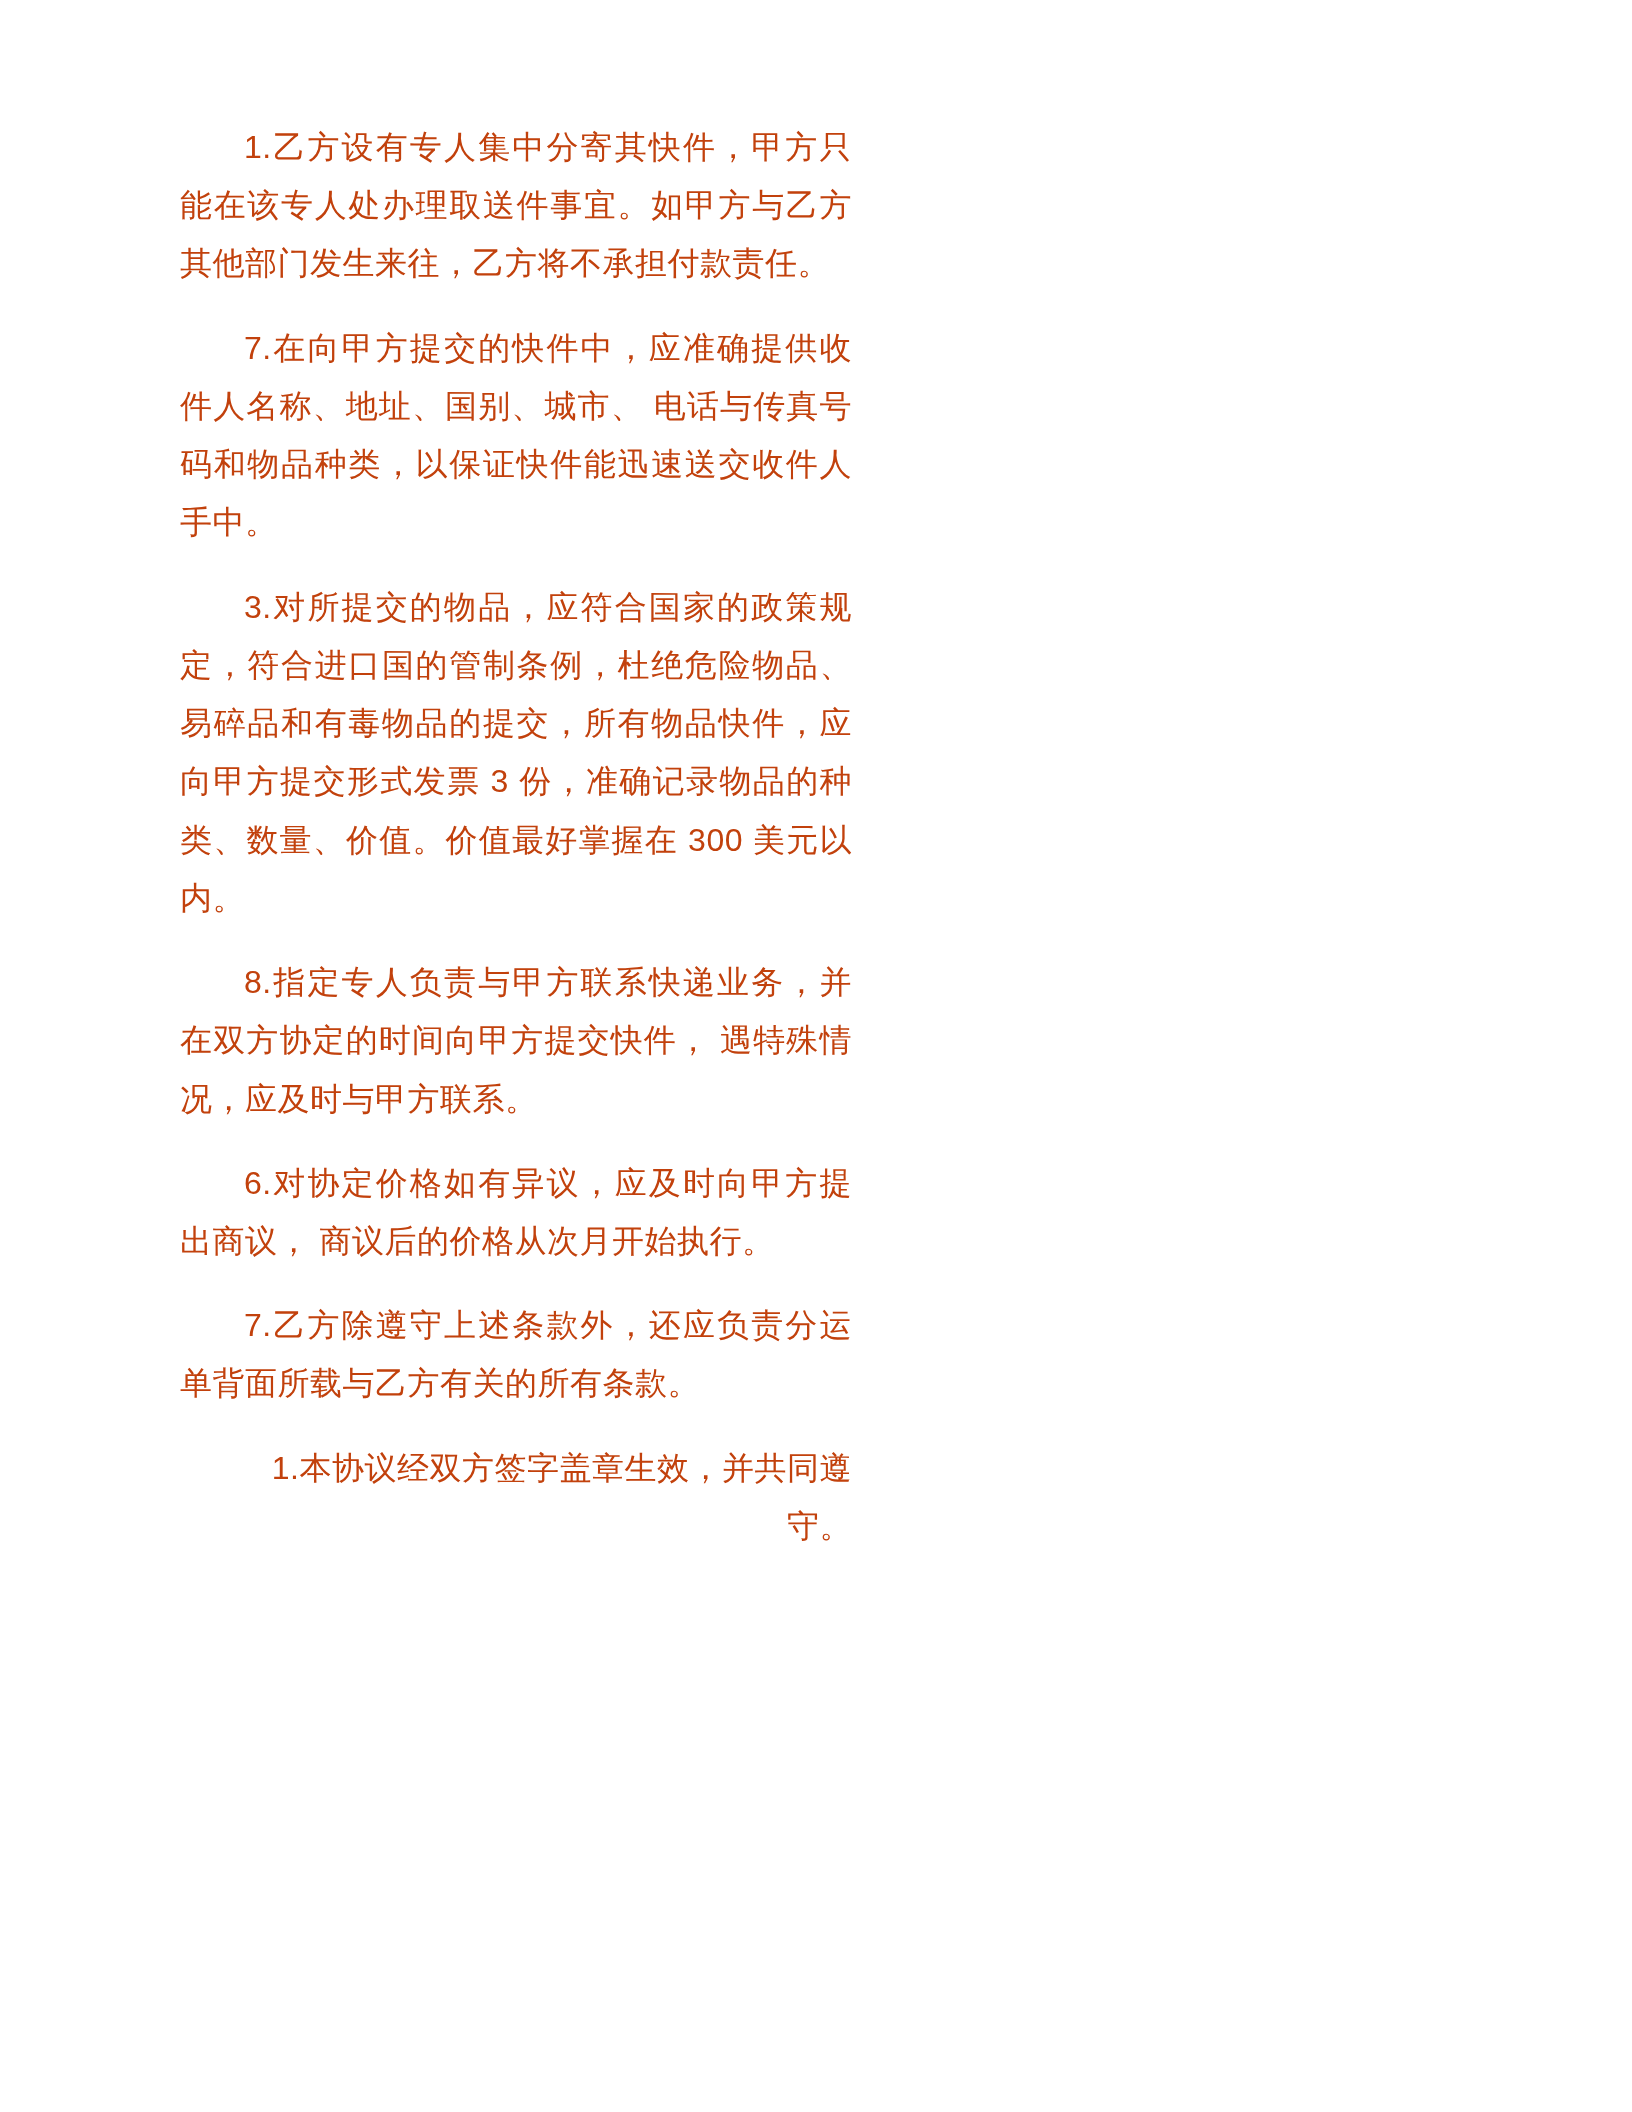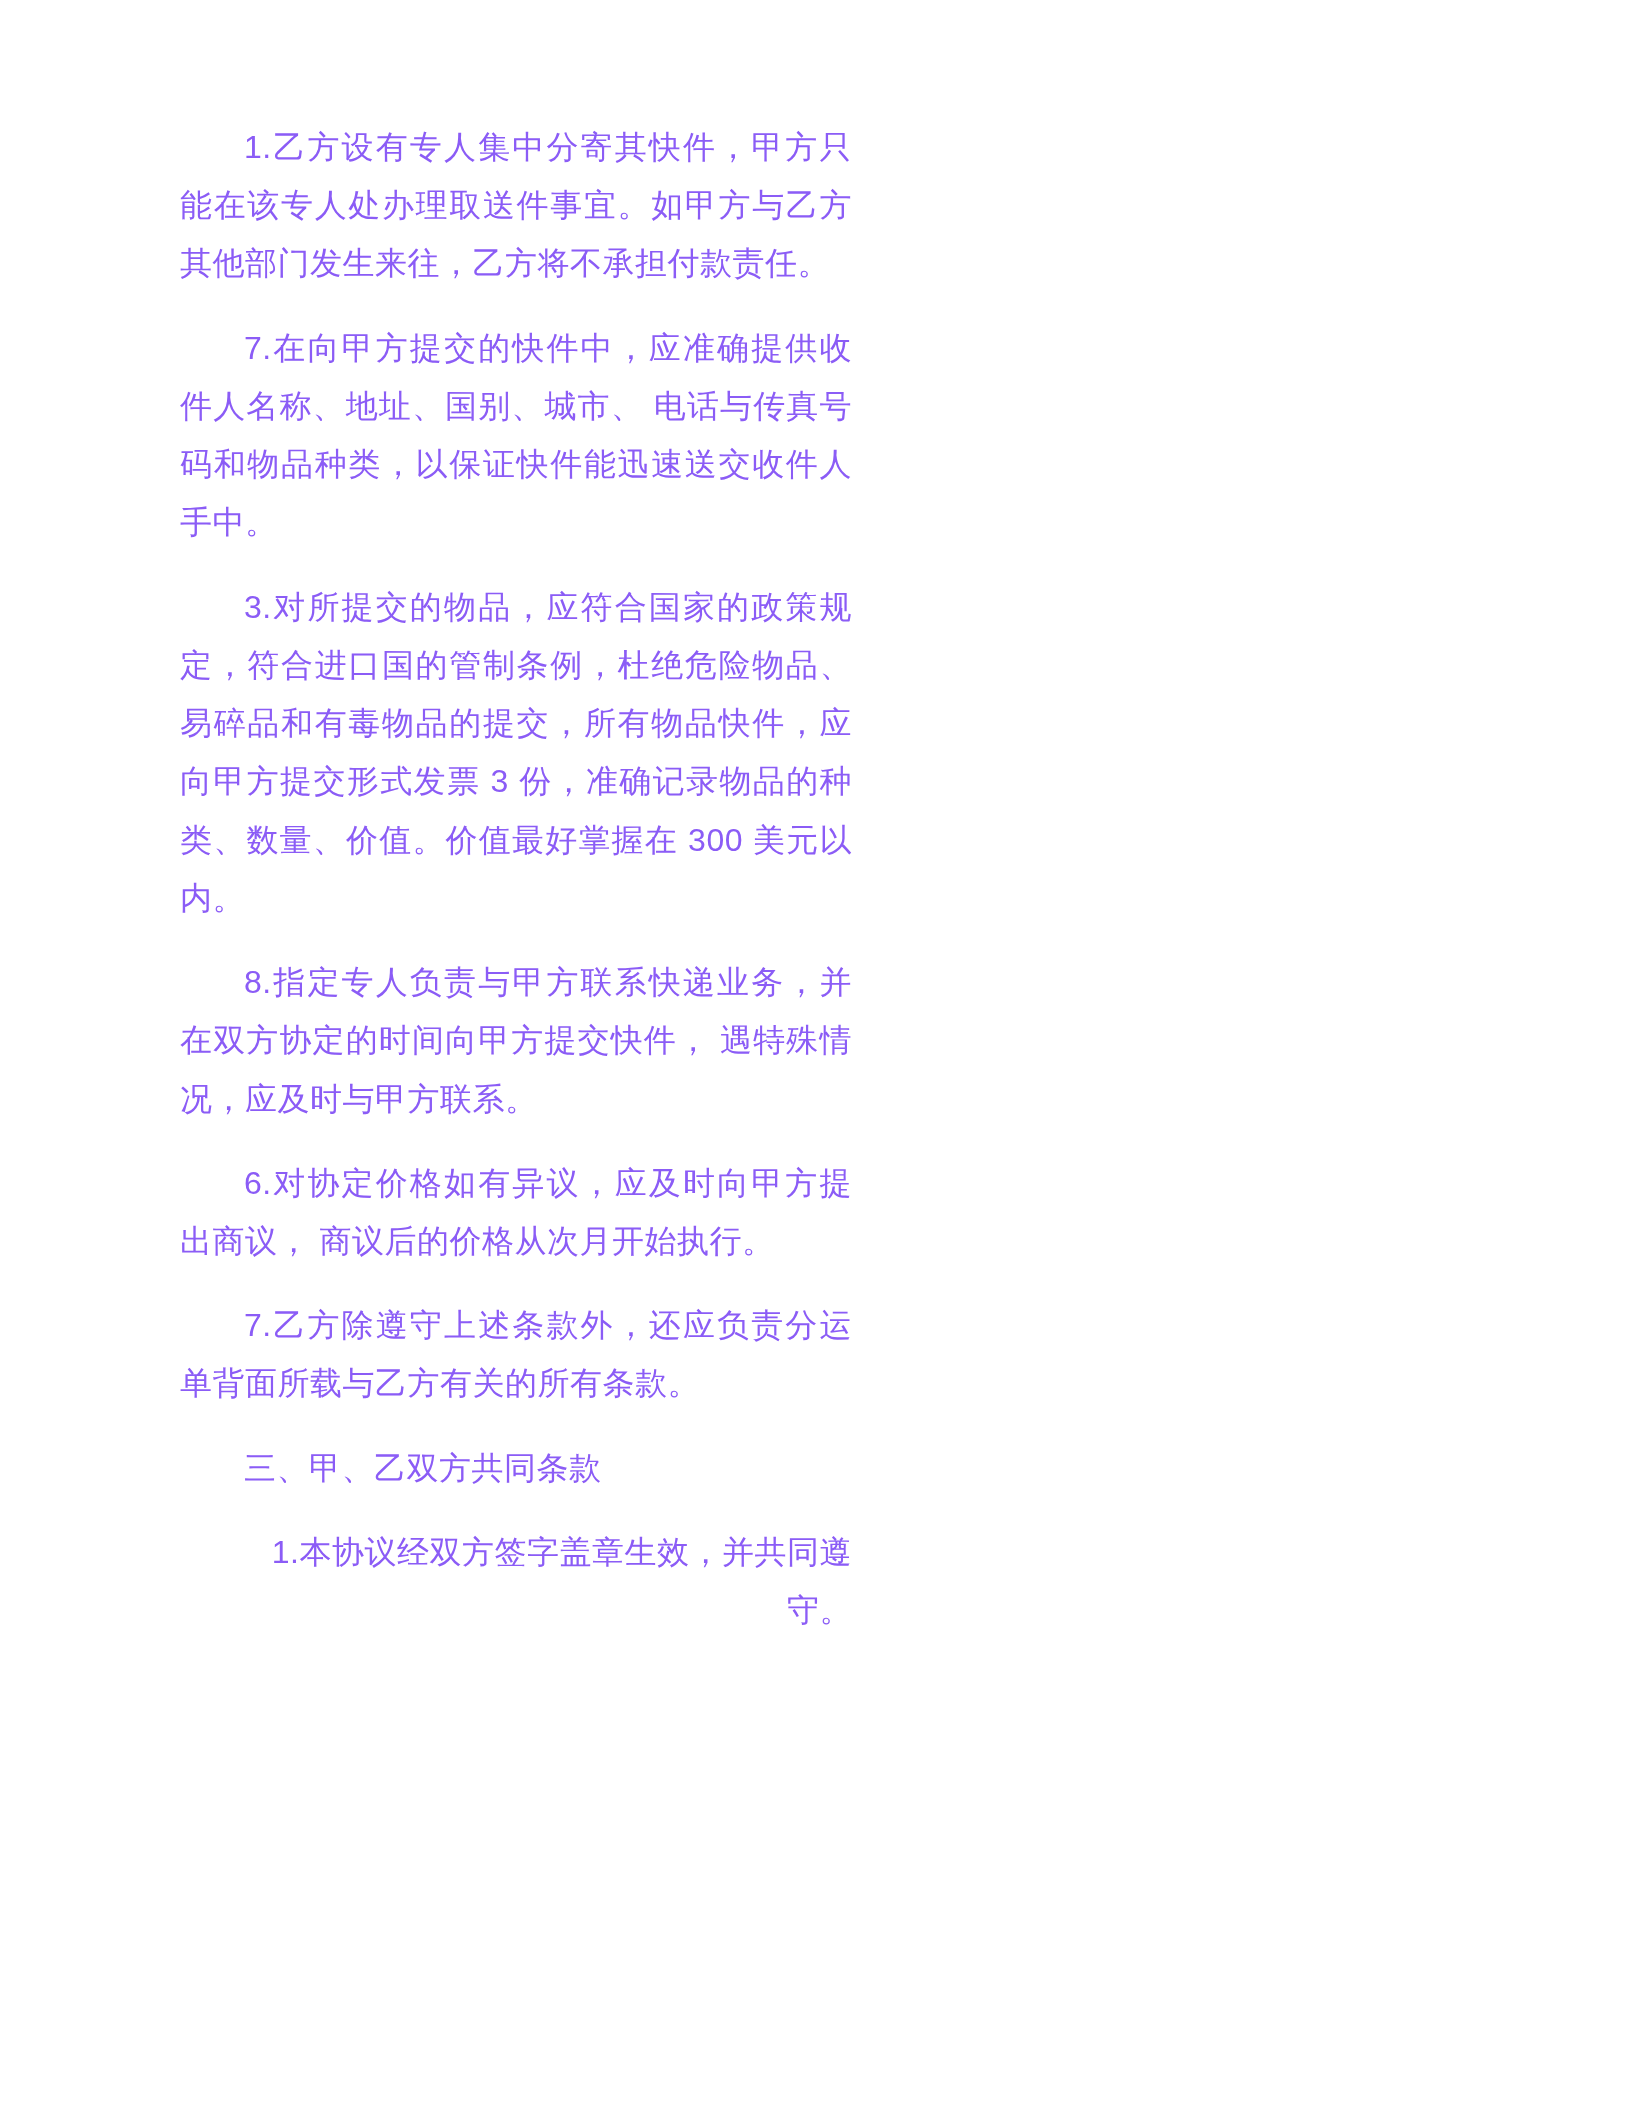--- a/index.html
+++ b/index.html
@@ -6,21 +6,21 @@
     margin: 0;
     padding: 0;
     background: #ffffff;
   }
   .page {
     position: relative;
     width: 1376px;
     min-height: 2112px;
     box-sizing: border-box;
     background: #ffffff;
-    color: #8b5cf6;
+    color: #c2410c;
     font-family: "Liberation Sans", "DejaVu Sans", sans-serif;
     padding: 118px 524px 100px 180px;
   }
   .doc-body p {
     margin: 0;
     padding: 0;
     font-size: 32px;
     line-height: 1.82;
     font-weight: 500;
     letter-spacing: 0.5px;
@@ -42,16 +42,15 @@
 <body>
 
 <div class="page">
   <div class="doc-body">
     <p>1.乙方设有专人集中分寄其快件，甲方只能在该专人处办理取送件事宜。如甲方与乙方其他部门发生来往，乙方将不承担付款责任。</p>
     <p>7.在向甲方提交的快件中，应准确提供收件人名称、地址、国别、城市、 电话与传真号码和物品种类，以保证快件能迅速送交收件人手中。</p>
     <p>3.对所提交的物品，应符合国家的政策规定，符合进口国的管制条例，杜绝危险物品、易碎品和有毒物品的提交，所有物品快件，应向甲方提交形式发票 3 份，准确记录物品的种类、数量、价值。价值最好掌握在 300 美元以内。</p>
     <p>8.指定专人负责与甲方联系快递业务，并在双方协定的时间向甲方提交快件， 遇特殊情况，应及时与甲方联系。</p>
     <p>6.对协定价格如有异议，应及时向甲方提出商议， 商议后的价格从次月开始执行。</p>
     <p>7.乙方除遵守上述条款外，还应负责分运单背面所载与乙方有关的所有条款。</p>
-    <p class="section-heading">三、甲、乙双方共同条款</p>
     <p class="short-line">1.本协议经双方签字盖章生效，并共同遵守。</p>
   </div>
 </div>
 
 </body></html>

